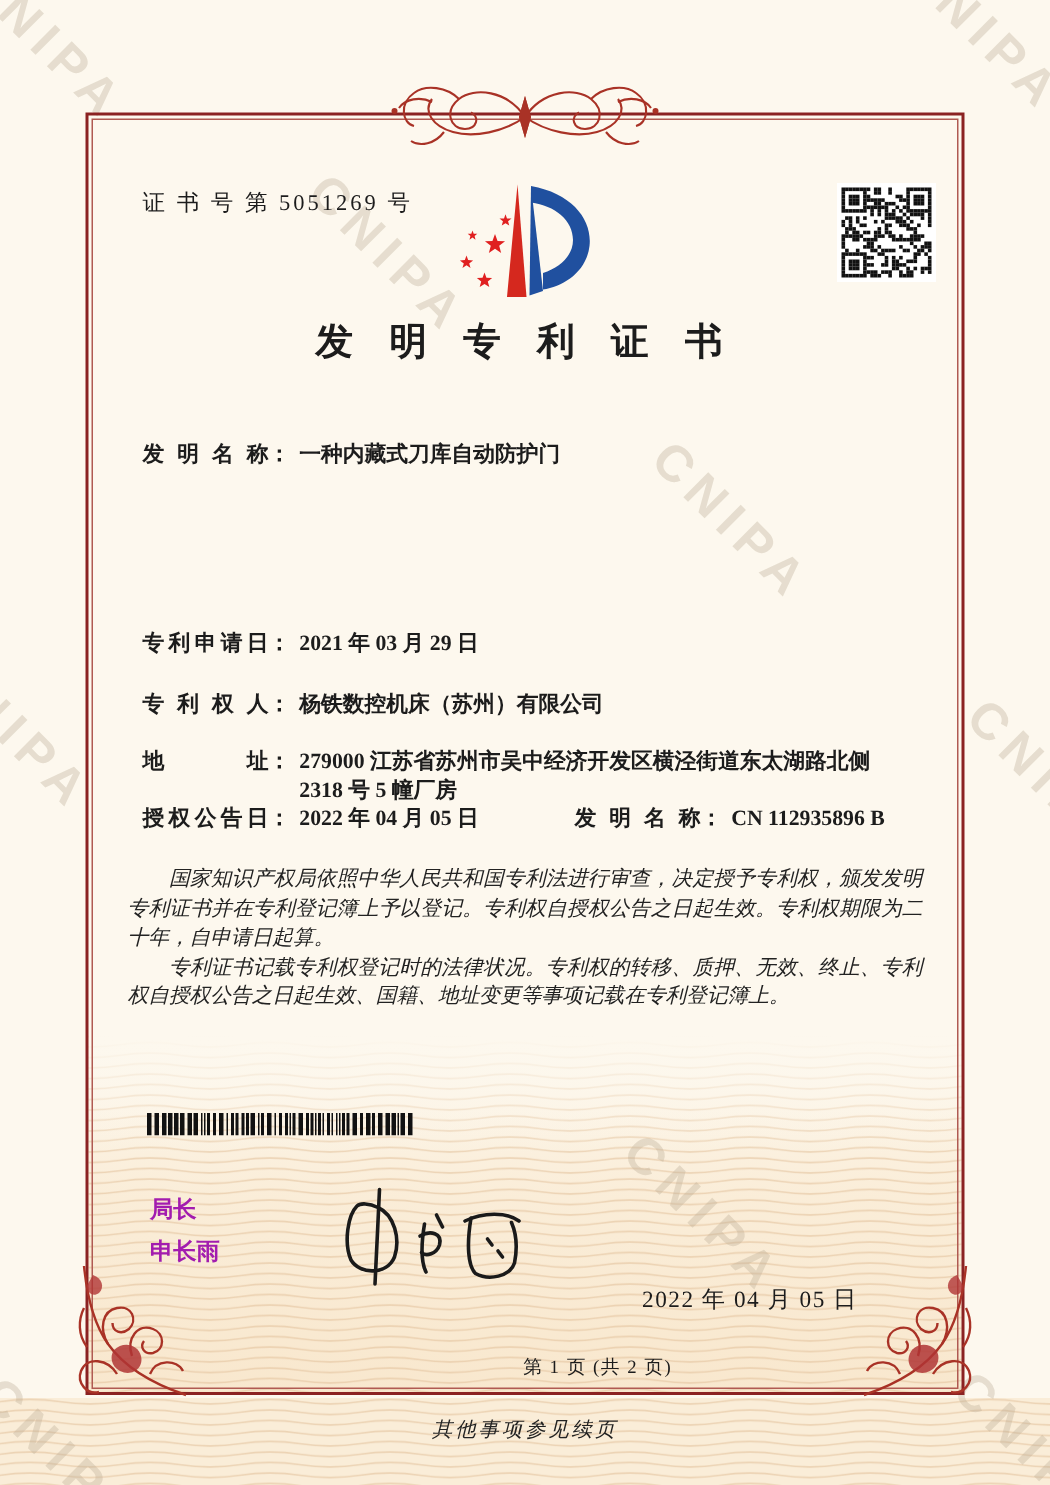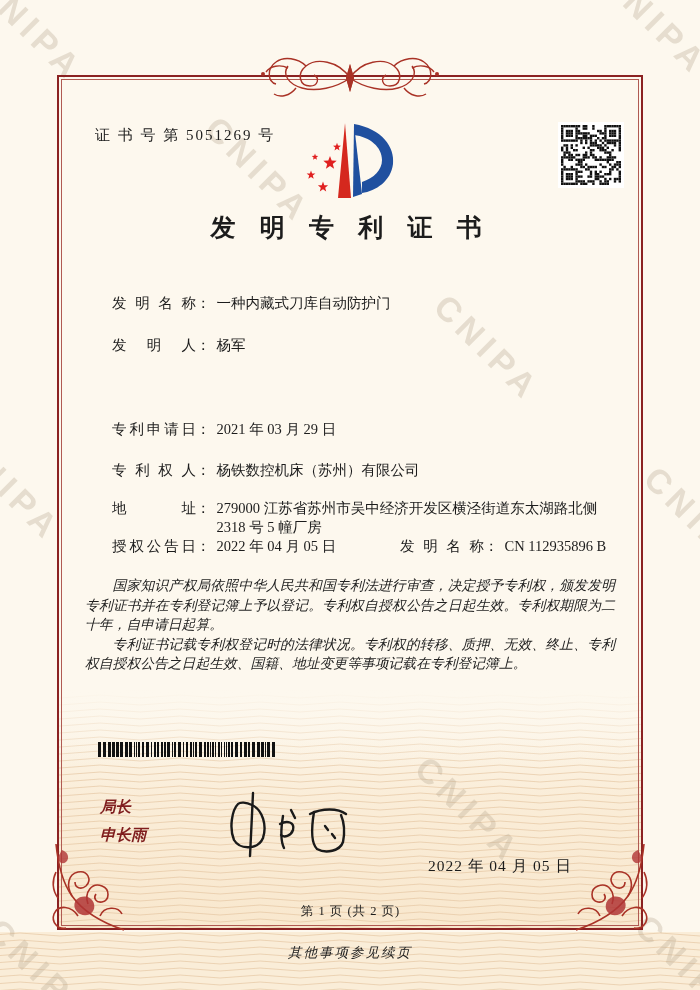--- a/index.html
+++ b/index.html
@@ -21,35 +21,35 @@
          border:2px solid #8b2222;box-sizing:border-box;pointer-events:none;}
   .frame::after{content:"";position:absolute;inset:2px;border:1px solid #b05a52;}
   .decor-overlay{position:absolute;left:0;top:0;z-index:7;pointer-events:none;}
   
   .content{position:absolute;inset:0;z-index:8;}
   .cert-no{position:absolute;left:95px;top:126px;font-size:15px;letter-spacing:2px;}
   .logo{position:absolute;left:296px;top:118px;}
   .qr{position:absolute;left:558px;top:122px;}
   .title{position:absolute;left:58px;top:211px;width:585px;text-align:center;
          font-size:25px;font-weight:bold;letter-spacing:9px;white-space:nowrap;}
-  .frow{position:absolute;left:112px;width:520px;font-size:14.5px;line-height:19px;}
+  .frow{position:absolute;left:95px;width:520px;font-size:14.5px;line-height:19px;font-weight:bold;}
   .flabel{display:inline-block;width:84px;text-align:justify;text-align-last:justify;vertical-align:top;}
   .fcolon{display:inline-block;vertical-align:top;}
   .fvalue{display:inline-block;max-width:405px;vertical-align:top;margin-left:6px;}
   .g2{position:absolute;left:288px;top:0;white-space:nowrap;}
   .g2 .flabel{width:84px;}
   .bodytext{position:absolute;left:85px;top:576px;width:530px;font-size:13.8px;line-height:19.5px;
             font-style:italic;color:#222;font-family:Liberation Serif, serif;}
   .bodytext p{margin:0;text-indent:2em;text-align:justify;}
   .barcode{position:absolute;left:98px;top:742px;}
   .signer{position:absolute;left:100px;top:793px;font-family:"Liberation Sans","DejaVu Sans",sans-serif;
-          font-weight:bold;font-size:15.5px;color:#7f1d1d;line-height:28px;font-style:italic;}
+          font-weight:bold;font-size:15.5px;color:#a21caf;line-height:28px;}
   .signature{position:absolute;left:225px;top:786px;}
   .issue-date{position:absolute;left:428px;top:856px;font-size:15.5px;letter-spacing:1px;}
-  .page-info{position:absolute;left:58px;top:903px;width:585px;text-align:center;font-size:12.5px;letter-spacing:1px;}
+  .page-info{position:absolute;left:58px;top:903px;width:585px;text-align:center;font-size:12.5px;letter-spacing:1px;padding-left:48px;}
   .cont-note{position:absolute;left:0;top:944px;width:700px;text-align:center;font-size:13.5px;
              font-style:italic;letter-spacing:2px;color:#222;}
 </style>
 </head>
 <body>
 
 <div class="page">
 
   <div class="warm-tint"></div>
   <div class="warm-tint-bottom"></div>
@@ -439,23 +439,20 @@
           <rect x="46.199999999999996" y="60.599999999999994" width="2.4" height="2.4"></rect>
           <rect x="48.6" y="60.599999999999994" width="2.4" height="2.4"></rect>
         </g>
     </svg>
 
     <div class="title">发 明 专 利 证 书</div>
 
     <div class="frow" style="top:294px">
       <span class="flabel">发明名称</span><span class="fcolon">：</span><span class="fvalue">一种内藏式刀库自动防护门</span>
     </div>
-    <div class="frow" style="top:336px">
-      <span class="flabel">发明人</span><span class="fcolon">：</span><span class="fvalue">杨军</span>
-    </div>
     <div class="frow" style="top:420px">
       <span class="flabel">专利申请日</span><span class="fcolon">：</span><span class="fvalue">2021 年 03 月 29 日</span>
     </div>
     <div class="frow" style="top:461px">
       <span class="flabel">专利权人</span><span class="fcolon">：</span><span class="fvalue">杨铁数控机床（苏州）有限公司</span>
     </div>
     <div class="frow" style="top:499px">
       <span class="flabel">地址</span><span class="fcolon">：</span><span class="fvalue" style="width:400px">279000 江苏省苏州市吴中经济开发区横泾街道东太湖路北侧 2318 号 5 幢厂房</span>
     </div>
 

